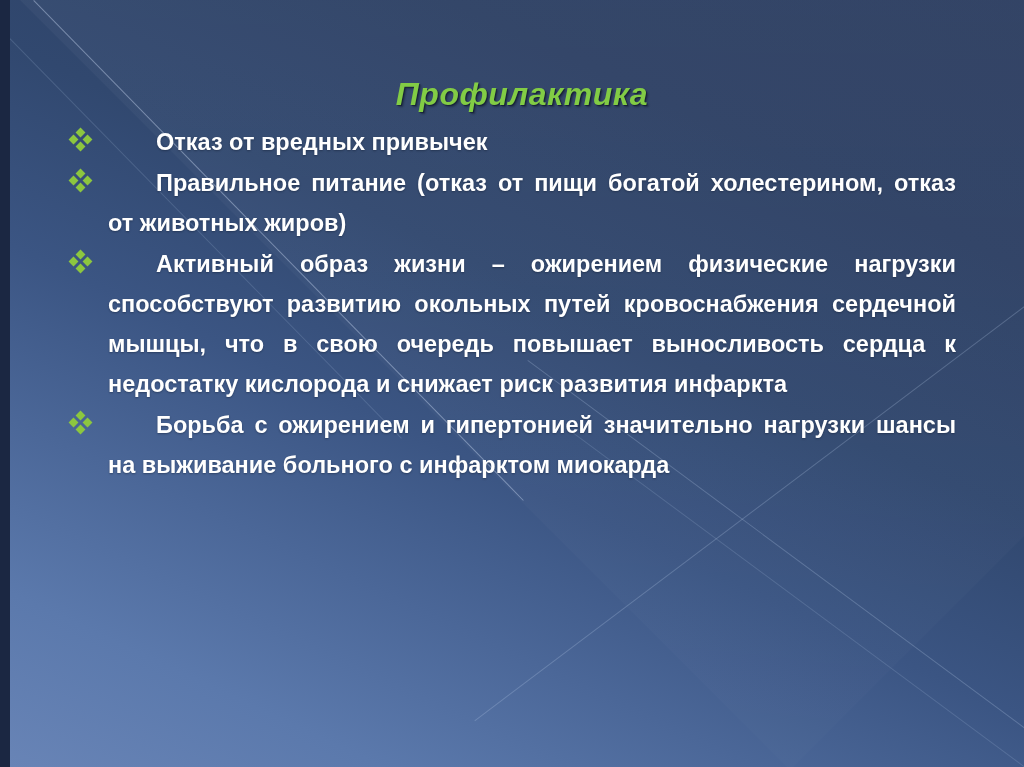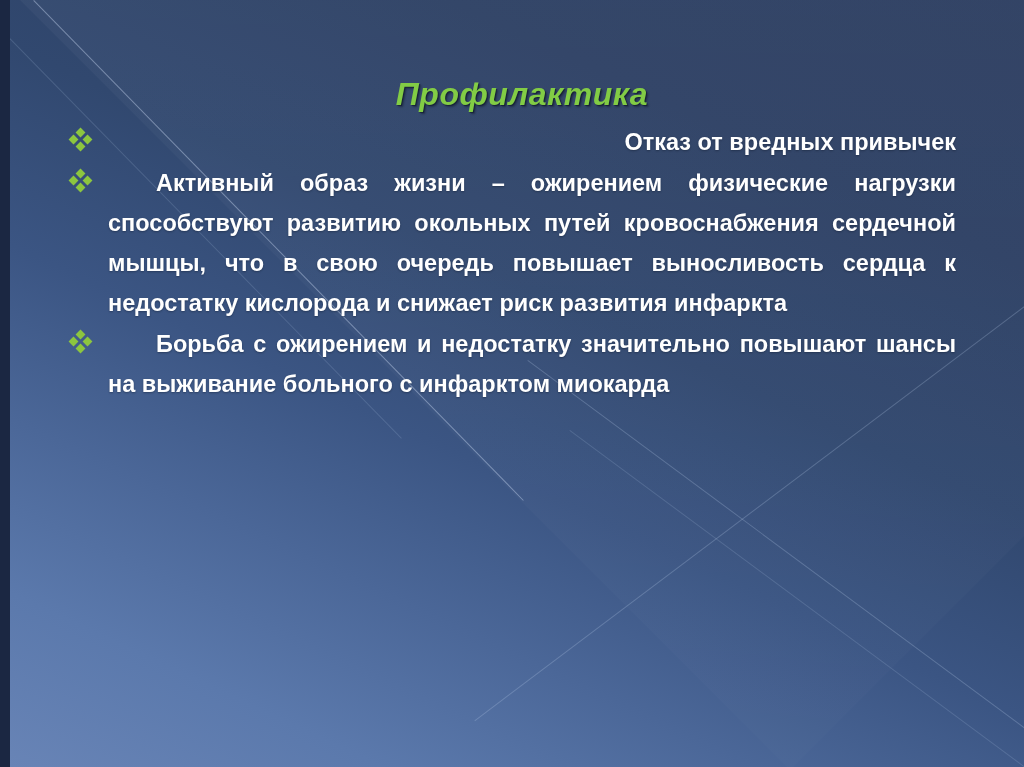--- a/index.html
+++ b/index.html
@@ -115,21 +115,21 @@
     font-weight: bold;
     line-height: 40px;
     text-align: justify;
     text-justify: inter-word;
     text-indent: 48px;
     margin: 0;
     text-shadow: 0 1px 2px rgba(12,22,40,0.40);
     width: 848px;
   }
   .para.short {
-    text-align: right;
+    text-align: left;
     text-indent: 48px;
   }
   
   .para::after {
     content: "";
     display: inline-block;
     width: 100%;
   }
   .para.nojust::after { content: none; }
 </style>
@@ -157,35 +157,44 @@
     <div class="bullet-row">
       <span class="marker">
         <span class="d-top"></span>
           <span class="d-left"></span>
           <span class="d-right"></span>
           <span class="d-bot"></span>
       </span>
       <p class="para short nojust">Отказ от вредных привычек</p>
     </div>
 
+    <div class="bullet-row">
+      <span class="marker">
+        <span class="d-top"></span>
+          <span class="d-left"></span>
+          <span class="d-right"></span>
+          <span class="d-bot"></span>
+      </span>
+      <p class="para nojust">Правильное питание (отказ от пищи богатой холестерином, отказ от животных жиров)</p>
+    </div>
 
     <div class="bullet-row">
       <span class="marker">
         <span class="d-top"></span>
           <span class="d-left"></span>
           <span class="d-right"></span>
           <span class="d-bot"></span>
       </span>
       <p class="para nojust">Активный образ жизни – ожирением физические нагрузки способствуют развитию окольных путей кровоснабжения сердечной мышцы, что в свою очередь повышает выносливость сердца к недостатку кислорода и снижает риск развития инфаркта</p>
     </div>
 
     <div class="bullet-row">
       <span class="marker">
         <span class="d-top"></span>
           <span class="d-left"></span>
           <span class="d-right"></span>
           <span class="d-bot"></span>
       </span>
-      <p class="para nojust">Борьба с ожирением и недостатку значительно повышают шансы на выживание больного с инфарктом миокарда</p>
+      <p class="para nojust">Борьба с ожирением и гипертонией значительно нагрузки шансы на выживание больного с инфарктом миокарда</p>
     </div>
 
   </div>
 </div>
 
 </body></html>

